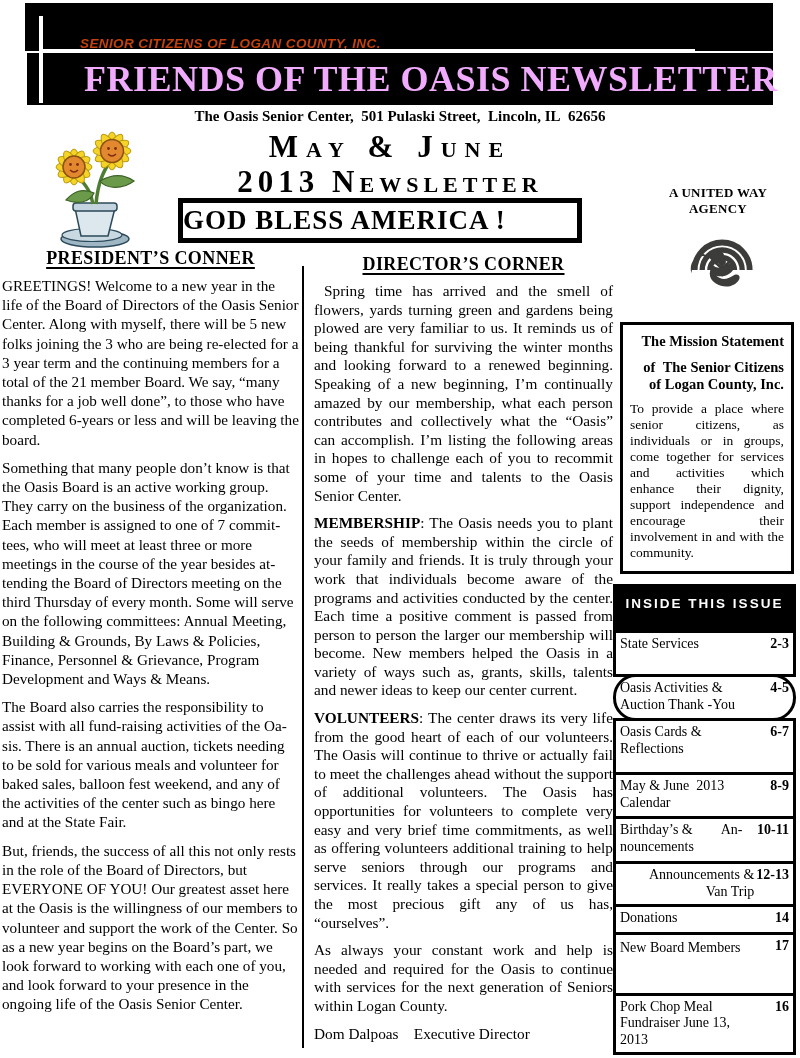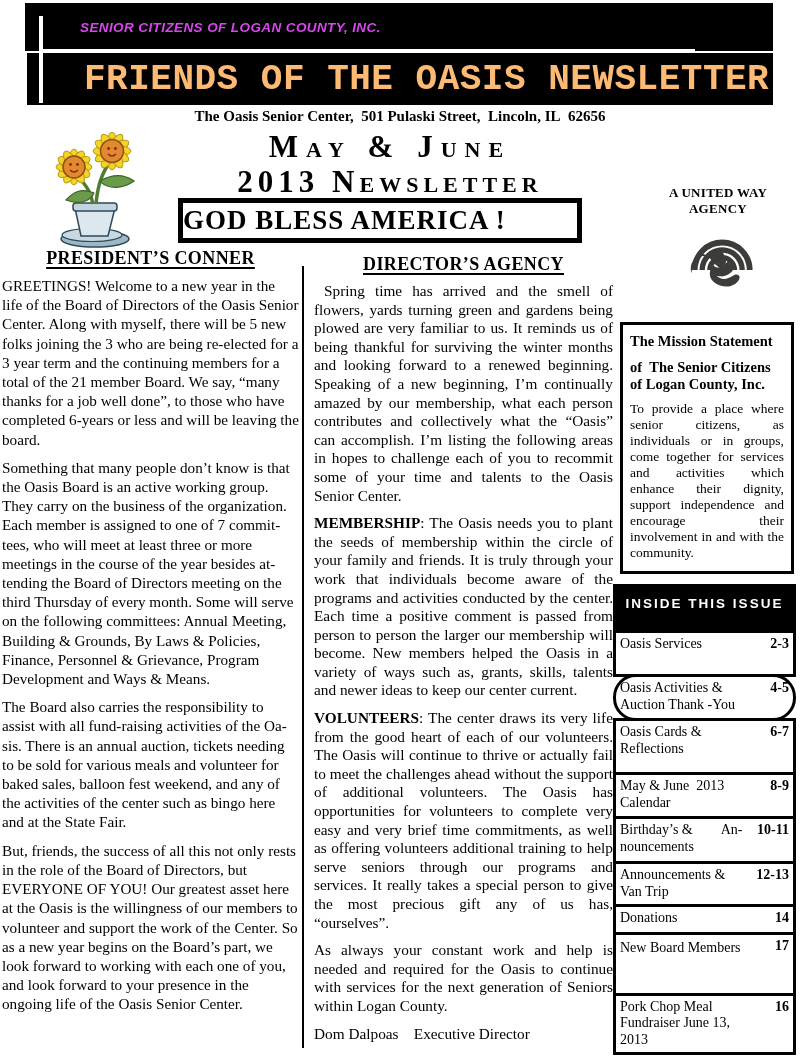--- a/index.html
+++ b/index.html
@@ -11,31 +11,31 @@
     background: #fff;
     color: #000;
     font-family: "Liberation Serif", serif;
     overflow: hidden;
     margin: 0 auto;
   }
 
   
   .banner-org {
     position: absolute; left: 25px; top: 3px; width: 748px; height: 48px;
-    background: #000; color: #d946ef;
-    display: flex; align-items: center;
+    background: #000; color: #c2410c;
+    display: flex; align-items: flex-end;
     font-family: "Liberation Sans", sans-serif;
     font-style: italic; font-weight: 700; font-size: 13.5px;
     letter-spacing: .4px; padding-left: 55px;
   }
   .banner-title {
     position: absolute; left: 27px; top: 53px; width: 746px; height: 52px;
-    background: #000; color: #fdba74;
+    background: #000; color: #f0abfc;
     display: flex; align-items: center;
-    font-family: Liberation Mono, monospace;
+    font-family: Liberation Serif, serif;
     font-weight: 700; font-size: 36px; letter-spacing: .5px;
     padding-left: 57px; white-space: nowrap;
   }
   .hline { position: absolute; left: 42px; top: 49px; width: 653px; height: 4px; background: #fff; z-index: 3; }
   .vline { position: absolute; left: 39px; top: 16px; width: 4px; height: 87px; background: #fff; z-index: 4; }
 
   .address {
     position: absolute; left: 0; top: 108px; width: 800px;
     text-align: center; font-weight: 700; font-size: 15px;
   }
@@ -70,21 +70,21 @@
   .col-left p  { font-size: 15.2px; line-height: 19.2px; margin-bottom: 9px; text-align: left; }
   .col-mid p   { font-size: 15.3px; line-height: 18.6px; margin-bottom: 9px; text-align: justify; }
   .signature-left { margin-top: 42px; font-size: 15.2px; }
   .signature-mid  { margin-top: 4px;  font-size: 15.3px; }
 
   
   .mission-box {
     position: absolute; left: 620px; top: 322px; width: 174px;
     border: 3px solid #000; background: #fff; padding: 8px 7px 10px 7px;
   }
-  .mission-title { text-align: left; font-weight: 700; font-size: 14.5px; line-height: 17px; }
+  .mission-title { text-align: right; font-weight: 700; font-size: 14.5px; line-height: 17px; }
   .mission-title.t1 { margin-bottom: 9px; }
   .mission-title.t2 { margin-bottom: 8px; }
   .mission-body { font-size: 13.5px; line-height: 16px; text-align: justify; }
 
   
   .toc { position: absolute; left: 613px; top: 584px; width: 183px; }
   .toc-header {
     background: #000; color: #fff; height: 49px; line-height: 39px;
     text-align: center; font-family: "Liberation Sans", sans-serif;
     font-weight: 700; font-size: 13.5px; letter-spacing: 2px;
@@ -95,21 +95,21 @@
   }
   .toc-row:first-of-type { margin-top: 2px; }
   .toc-row-title { flex: 1; font-size: 14px; line-height: 16.8px; white-space: pre-line; }
   .toc-row-pages { font-weight: 700; font-size: 14px; line-height: 16.8px; padding-left: 2px; }
   .toc-row:nth-of-type(1) { min-height: 31px; }
   .toc-row:nth-of-type(2) { min-height: 47px; }
   .toc-row:nth-of-type(3) { min-height: 47px; border-radius: 23px; }
   .toc-row:nth-of-type(4) { min-height: 57px; }
   .toc-row:nth-of-type(5) { min-height: 47px; }
   .toc-row:nth-of-type(6) { min-height: 48px; }
-  .toc-row:nth-of-type(7) { min-height: 39px; }
+  .toc-row:nth-of-type(7) { min-height: 39px; text-align: right; }
   .toc-row:nth-of-type(8) { min-height: 31px; }
   .toc-row:nth-of-type(9) { min-height: 64px; }
   .toc-row:nth-of-type(9) .toc-row-title { line-height: 20px; }
 </style>
 </head>
 <body>
 
 <div class="page">
 
   <div class="banner-org">
@@ -197,38 +197,38 @@
     <p>GREETINGS! Welcome to a new year in the life of the Board of Directors of the Oasis Sen­ior Center. Along with myself, there will be 5 new folks joining the 3 who are being re-elected for a 3 year term and the continuing members for a total of the 21 member Board. We say, “many thanks for a job well done”, to those who have completed 6-years or less and will be leaving the board.</p>
     <p>Something that many people don’t know is that the Oasis Board is an active working group. They carry on the business of the organization. Each member is assigned to one of 7 commit­tees, who will meet at least three or more meetings in the course of the year besides at­tending the Board of Directors meeting on the third Thursday of every month. Some will serve on the following committees: Annual Meeting, Building &amp; Grounds, By Laws &amp; Policies, Finance, Personnel &amp; Grievance, Pro­gram Development and Ways &amp; Means.</p>
     <p>The Board also carries the responsibility to assist with all fund-raising activities of the Oa­sis. There is an annual auction, tickets needing to be sold for various meals and volunteer for baked sales, balloon fest weekend, and any of the activities of the center such as bingo here and at the State Fair.</p>
     <p>But, friends, the success of all this not only rests in the role of the Board of Directors, but EVERYONE OF YOU! Our greatest asset here at the Oasis is the willingness of our members to volunteer and support the work of the Center. So as a new year begins on the Board’s part, we look forward to working with each one of you, and look forward to your presence in the ongoing life of the Oasis Sen­ior Center.</p>
     <div class="signature-left">Wally Reifsteck&nbsp; Board President</div>
   </div>
 
   <div class="col-divider"></div>
 
   <div class="col-mid">
-    <div class="col-heading">DIRECTOR’S AGENCY</div>
+    <div class="col-heading">DIRECTOR’S CORNER</div>
     <p><b></b><span>&nbsp;Spring time has arrived and the smell of flowers, yards turning green and gardens be­ing plowed are very familiar to us. It reminds us of being thankful for surviving the winter months and looking forward to a renewed beginning. Speaking of a new beginning, I’m continually amazed by our membership, what each person contributes and collectively what the “Oasis” can accomplish. I’m listing the following areas in hopes to challenge each of you to recommit some of your time and talents to the Oasis Senior Center.</span></p>
     <p><b>MEMBERSHIP</b><span>: The Oasis needs you to plant the seeds of membership within the circle of your family and friends. It is truly through your work that individuals become aware of the programs and activities conducted by the center. Each time a posi­tive comment is passed from person to per­son the larger our membership will become. New members helped the Oasis in a variety of ways such as, grants, skills, talents and newer ideas to keep our center current.</span></p>
     <p><b>VOLUNTEERS</b><span>: The center draws its very life from the good heart of each of our volunteers. The Oasis will continue to thrive or actually fail to meet the challenges ahead without the support of additional volunteers. The Oasis has opportunities for volunteers to complete very easy and very brief time commitments, as well as offering volunteers additional training to help serve seniors through our programs and services. It really takes a special person to give the most precious gift any of us has, “ourselves”.</span></p>
     <p><b></b><span>As always your constant work and help is needed and required for the Oasis to continue with services for the next generation of Seniors within Logan County.</span></p>
     <div class="signature-mid">Dom Dalpoas &nbsp;&nbsp; Executive Director</div>
   </div>
 
   <div class="mission-box">
     <div class="mission-title t1">The Mission Statement</div>
     <div class="mission-title t2">of &nbsp;The Senior Citizens of Logan County, Inc.</div>
     <div class="mission-body">To provide a place where senior citizens, as individuals or in groups, come together for services and activities which enhance their dignity, support independence and encourage their involvement in and with the community.</div>
   </div>
 
   <div class="toc">
     <div class="toc-header">INSIDE THIS ISSUE</div>
     <div class="toc-row">
-      <div class="toc-row-title">Oasis Services</div>
+      <div class="toc-row-title">State Services</div>
       <div class="toc-row-pages">2-3</div>
     </div>
     <div class="toc-row">
       <div class="toc-row-title">Oasis Activities &amp;
 Auction Thank -You</div>
       <div class="toc-row-pages">4-5</div>
     </div>
     <div class="toc-row">
       <div class="toc-row-title">Oasis Cards &amp;
 Reflections</div>

